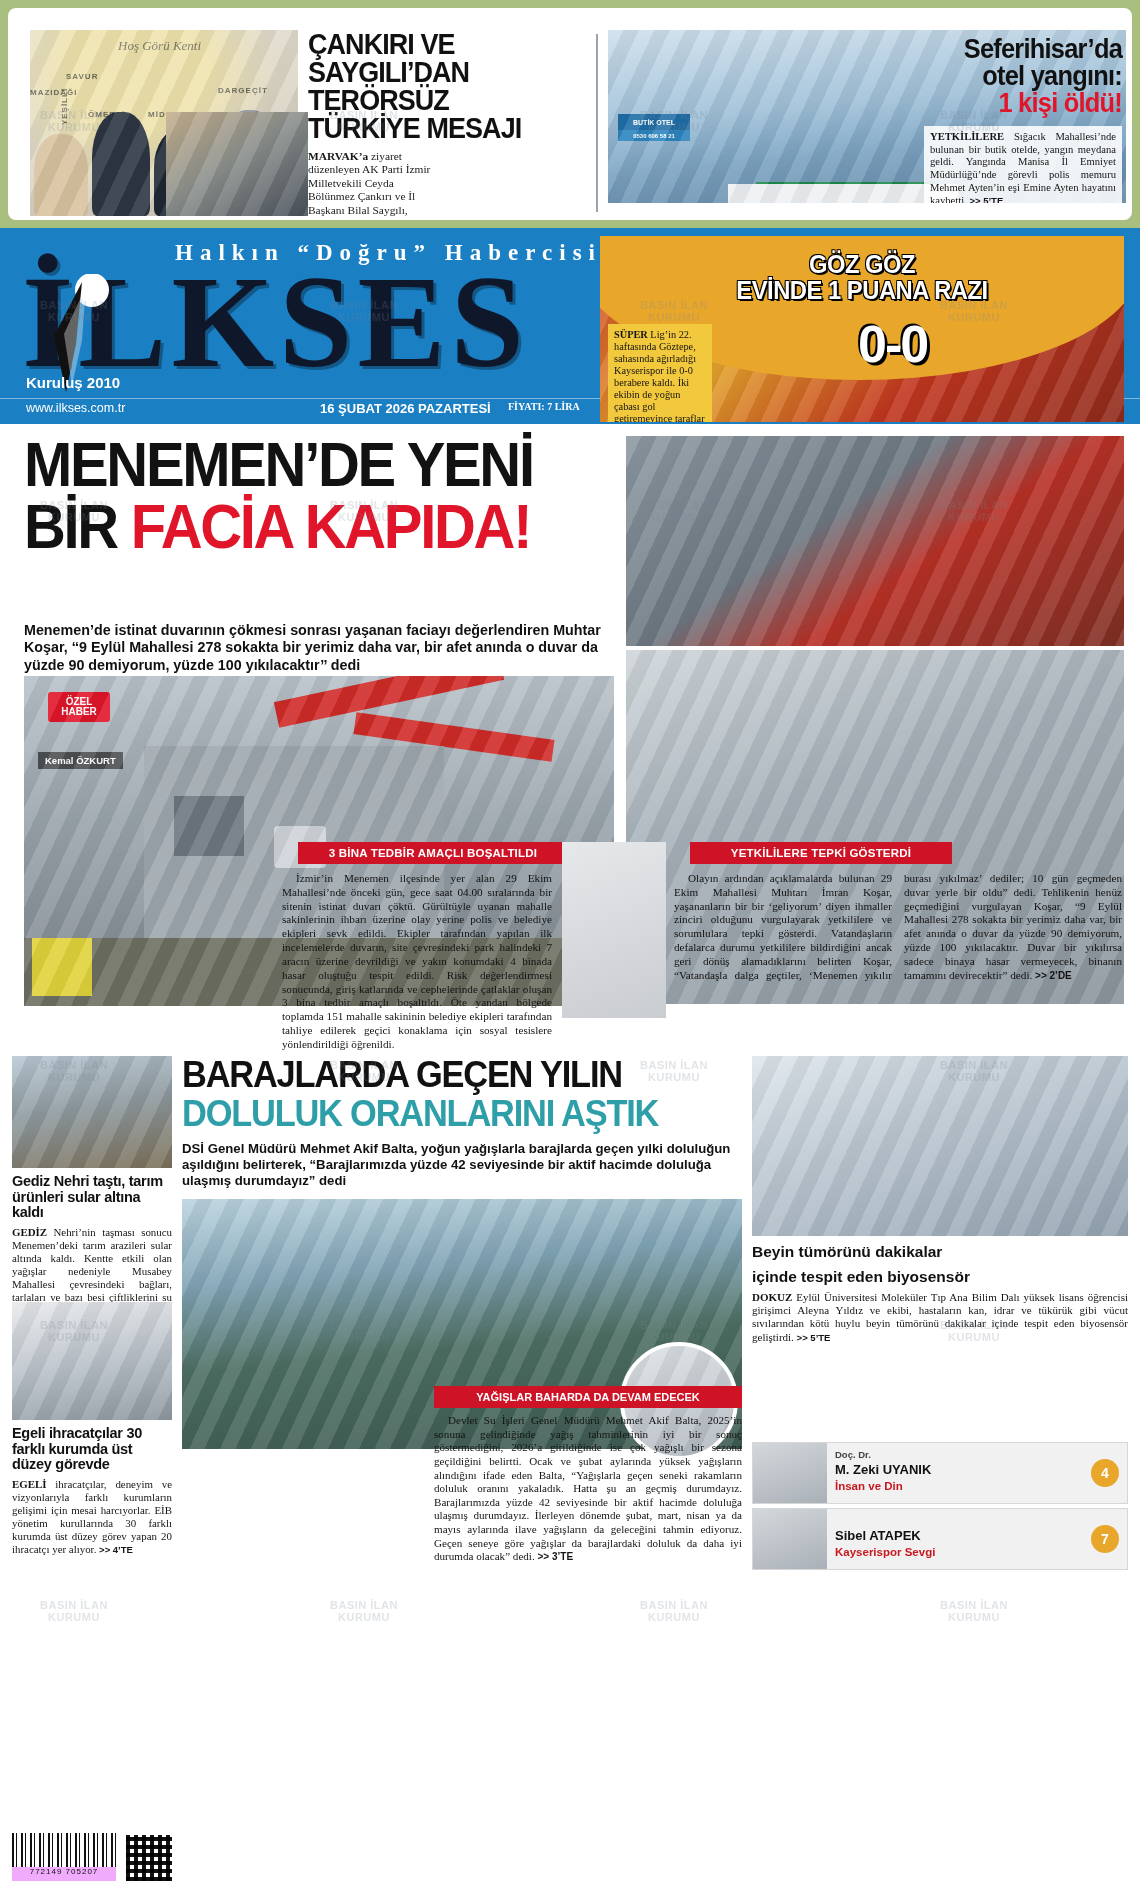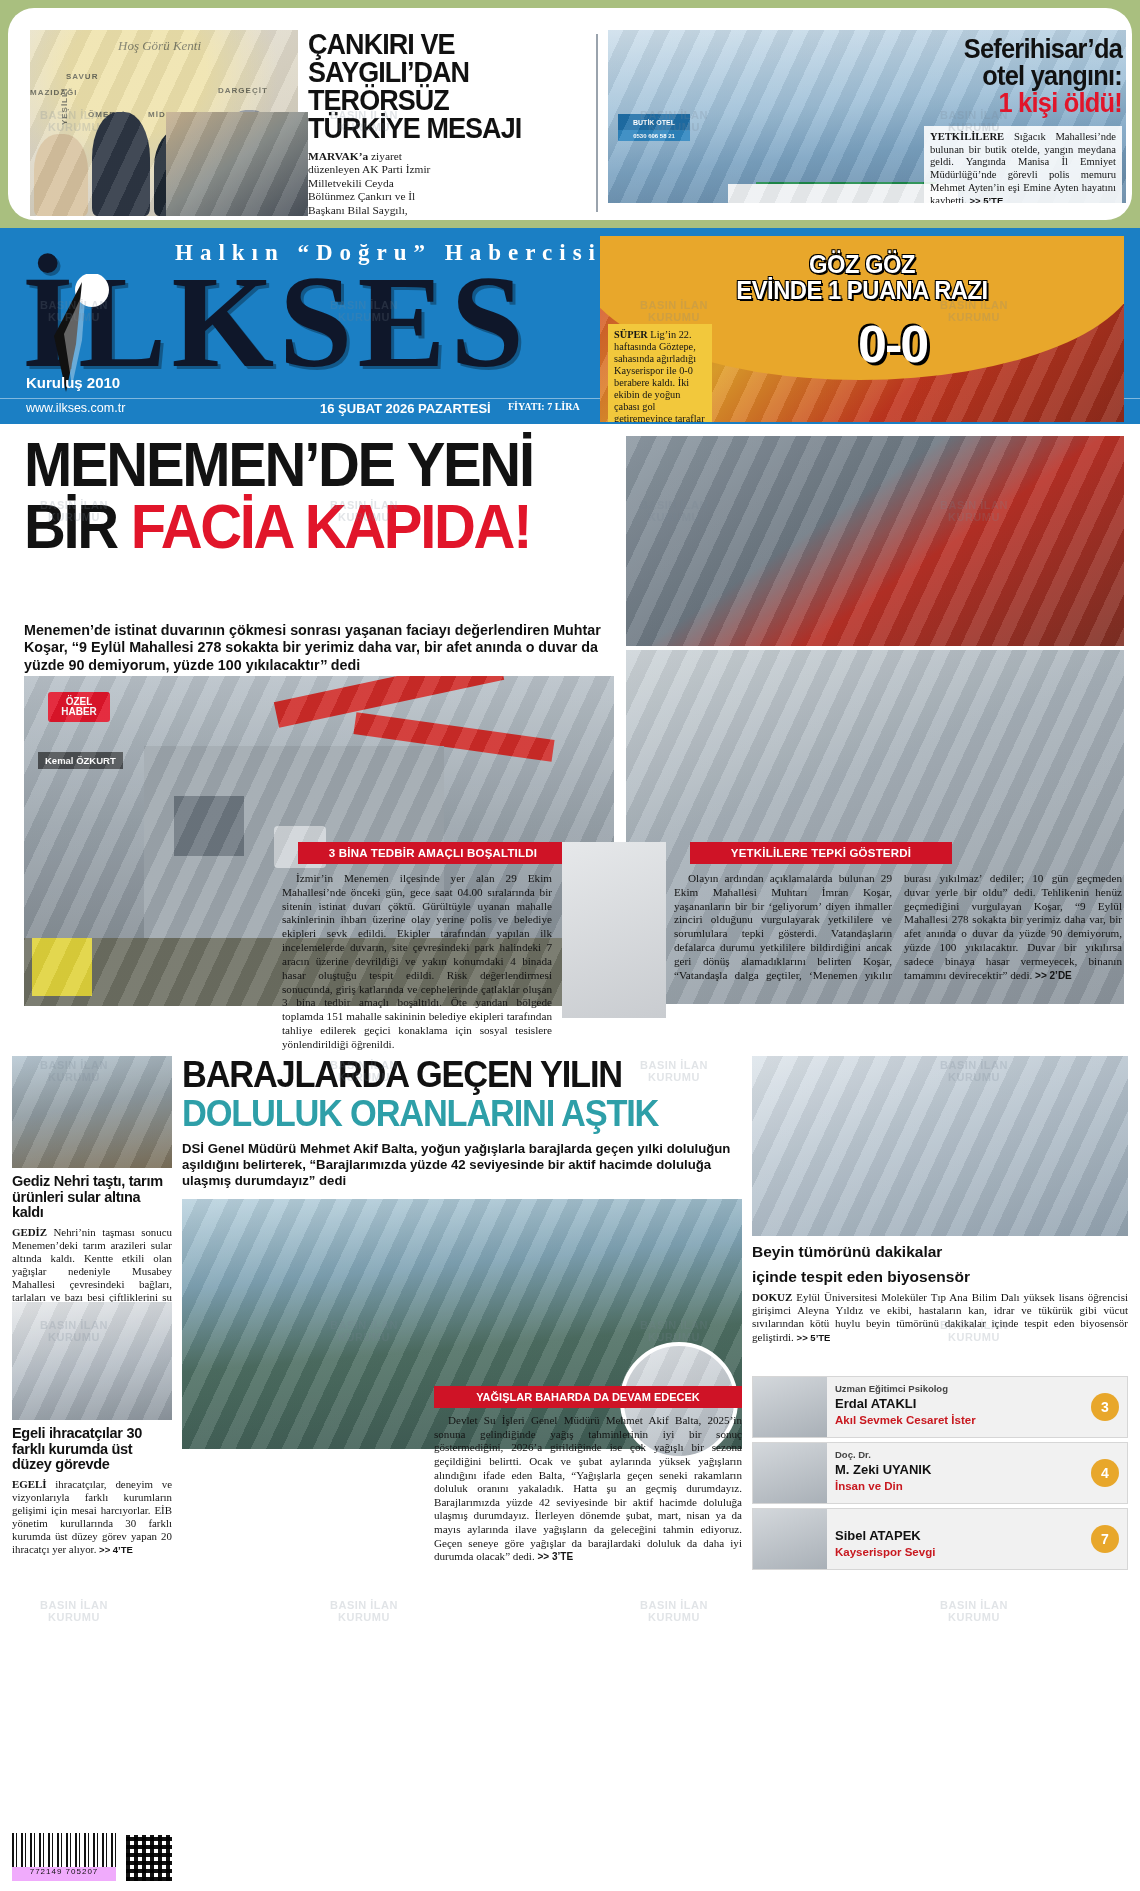--- a/index.html
+++ b/index.html
@@ -23,21 +23,21 @@
 
   
   .wm { position:absolute; pointer-events:none; color:rgba(120,130,145,.22);
         font-size:11px; font-weight:bold; letter-spacing:.5px; line-height:1.05;
         text-align:center; font-family:"Liberation Sans",sans-serif; }
 
   
   .top-strip{position:absolute; left:0; top:0; width:1140px; height:228px;
              background:#a9bf7f;}
   .top-inner{position:absolute; left:8px; top:8px; width:1124px; height:212px;
-             background:#fff; border-radius:26px;}
+             background:#fff; border-radius:8px;}
   .tl-box{position:absolute; left:22px; top:22px; width:556px; height:186px; overflow:hidden;}
   .tl-photo{position:absolute; left:0; top:0; width:268px; height:186px;
             background:linear-gradient(150deg,#e9d79a 0%,#ddc98c 38%,#5d6b78 39%,#7b8794 100%);}
   .tl-map{position:absolute; inset:0; background:
      radial-gradient(ellipse at 40% 22%, #efe3ad 0 30%, rgba(239,227,173,0) 62%),
      linear-gradient(160deg,#e6e2d8 0%, #ded8c8 45%, #cfcabb 100%);}
   .tl-mapword{position:absolute; color:#6b6b5c; font-size:8px; font-weight:bold;
               letter-spacing:1px;}
   .tl-script{position:absolute; left:88px; top:8px; color:#7a7a66; font-size:13px;
              font-style:italic; font-family:"Liberation Serif",serif;}
@@ -383,27 +383,20 @@
     <div class="rcol">
       <div class="rphoto ph"></div>
       <div class="rhead">Beyin tümörünü dakikalar</div>
       <div class="rhead" style="margin-top:8px">içinde tespit eden biyosensör</div>
       <div class="rbody">
         <b>DOKUZ</b><span> Eylül Üniversitesi Moleküler Tıp Ana Bilim Dalı yüksek lisans öğrencisi girişimci Aleyna Yıldız ve ekibi, hastaların kan, idrar ve tükürük gibi vücut sıvılarından kötü huylu beyin tümörünü dakikalar içinde tespit eden biyosensör geliştirdi.</span>
         <b style="font-family:'Liberation Sans',sans-serif;font-size:9.5px">&gt;&gt; 5’TE</b>
       </div>
     </div>
 
-    <div class="colmn" style="top:320px">
-      <div class="av"></div>
-      <div class="role">Uzman Eğitimci Psikolog</div>
-      <div class="nm">Erdal ATAKLI</div>
-      <div class="ttl">Akıl Sevmek Cesaret İster</div>
-      <div class="pg">3</div>
-    </div>
     <div class="colmn" style="top:386px">
       <div class="av"></div>
       <div class="role">Doç. Dr.</div>
       <div class="nm">M. Zeki UYANIK</div>
       <div class="ttl">İnsan ve Din</div>
       <div class="pg">4</div>
     </div>
     <div class="colmn" style="top:452px">
       <div class="av"></div>
       <div class="role"></div>

